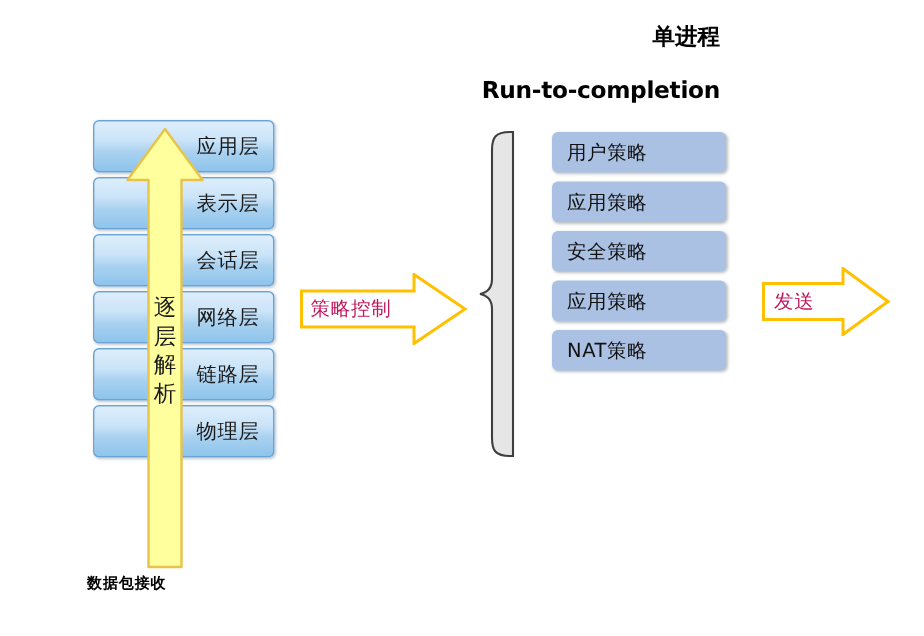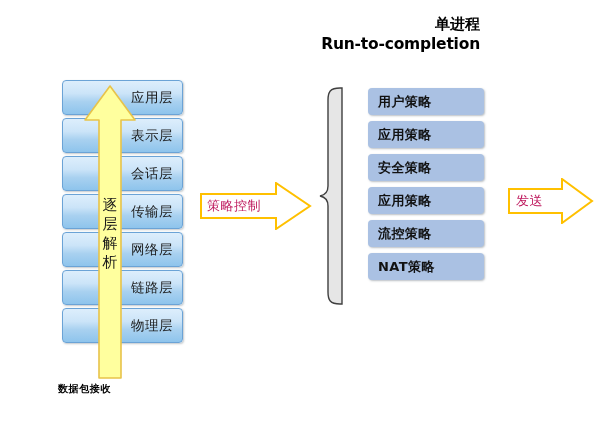--- a/index.html
+++ b/index.html
@@ -34,20 +34,21 @@
   }
   .title-line {
     font-size: 15px;
     font-weight: bold;
     letter-spacing: 0px;
     color: #000;
   }
   .title-line.latin {
     font-size: 15.5px;
     letter-spacing: -0.2px;
+    margin-top: 16px;
   }
 
   
   .osi-stack {
     position: absolute;
     left: 62px;
     top: 80px;
     width: 121px;
   }
   .osi-box {
@@ -144,21 +145,20 @@
     position: relative;
     height: 27px;
     margin-bottom: 6px;
     box-sizing: border-box;
     background: #aac1e3;
     border-radius: 4px;
     box-shadow: 1px 1px 2px rgba(120,130,140,0.5);
     display: flex;
     align-items: center;
     justify-content: flex-start;
-    font-weight: bold;
   }
   .policy-label {
     font-size: 13px;
     color: #111;
     padding-left: 10px;
     letter-spacing: 0.4px;
     white-space: nowrap;
   }
 </style>
 </head>
@@ -173,23 +173,20 @@
 
   <div class="osi-stack">
     <div class="osi-box">
       <span class="osi-label">应用层</span>
     </div>
     <div class="osi-box">
       <span class="osi-label">表示层</span>
     </div>
     <div class="osi-box">
       <span class="osi-label">会话层</span>
-    </div>
-    <div class="osi-box">
-      <span class="osi-label">传输层</span>
     </div>
     <div class="osi-box">
       <span class="osi-label">网络层</span>
     </div>
     <div class="osi-box">
       <span class="osi-label">链路层</span>
     </div>
     <div class="osi-box">
       <span class="osi-label">物理层</span>
     </div>
@@ -237,23 +234,20 @@
     <div class="policy-box">
       <span class="policy-label">应用策略</span>
     </div>
     <div class="policy-box">
       <span class="policy-label">安全策略</span>
     </div>
     <div class="policy-box">
       <span class="policy-label">应用策略</span>
     </div>
     <div class="policy-box">
-      <span class="policy-label">流控策略</span>
-    </div>
-    <div class="policy-box">
       <span class="policy-label">NAT策略</span>
     </div>
   </div>
 
   <div class="h-arrow" id="arrow-send">
     <svg width="86" height="46" viewBox="0 0 86 46">
       <polygon points="1,11 54,11 54,1 84,23 54,45 54,35 1,35" fill="#ffffff" stroke="#ffc000" stroke-width="2" stroke-linejoin="miter"></polygon>
     </svg>
   </div>
   <div class="h-arrow-label" id="arrow-send-label">发送</div>

